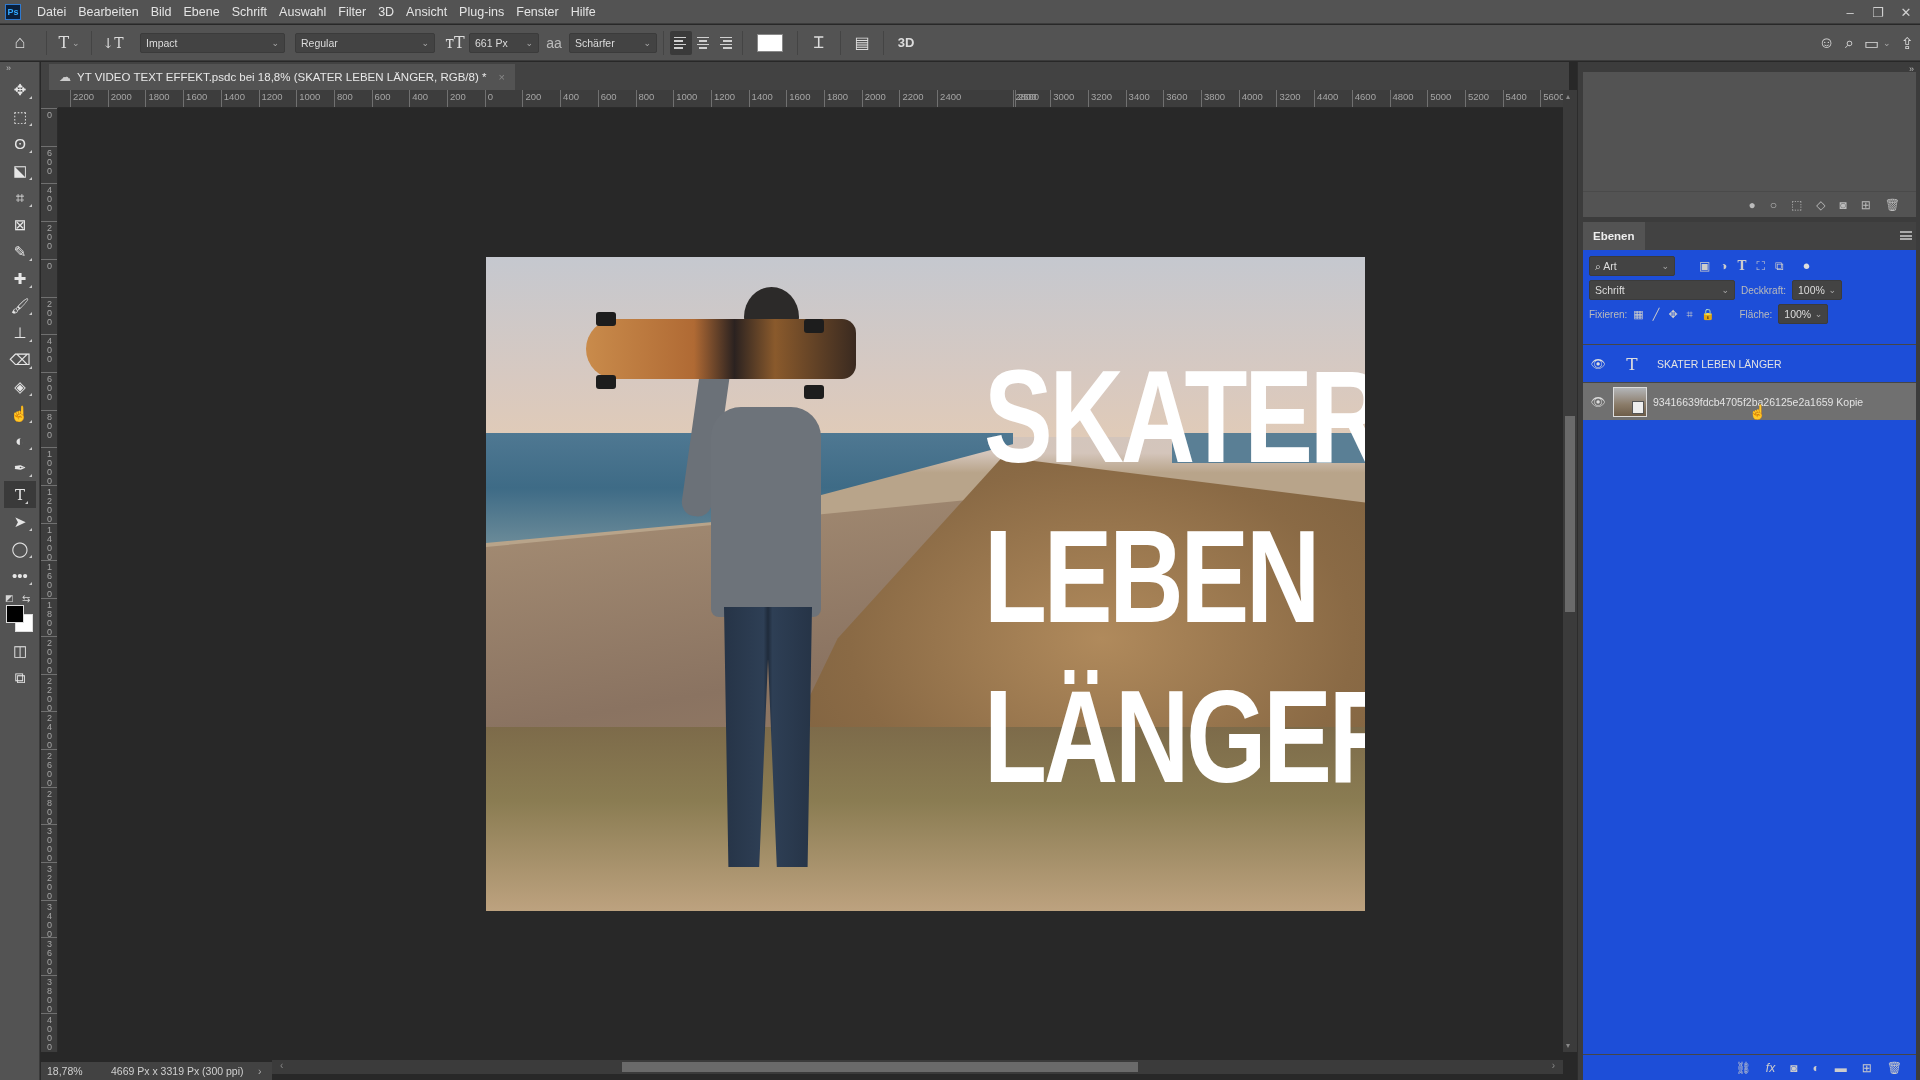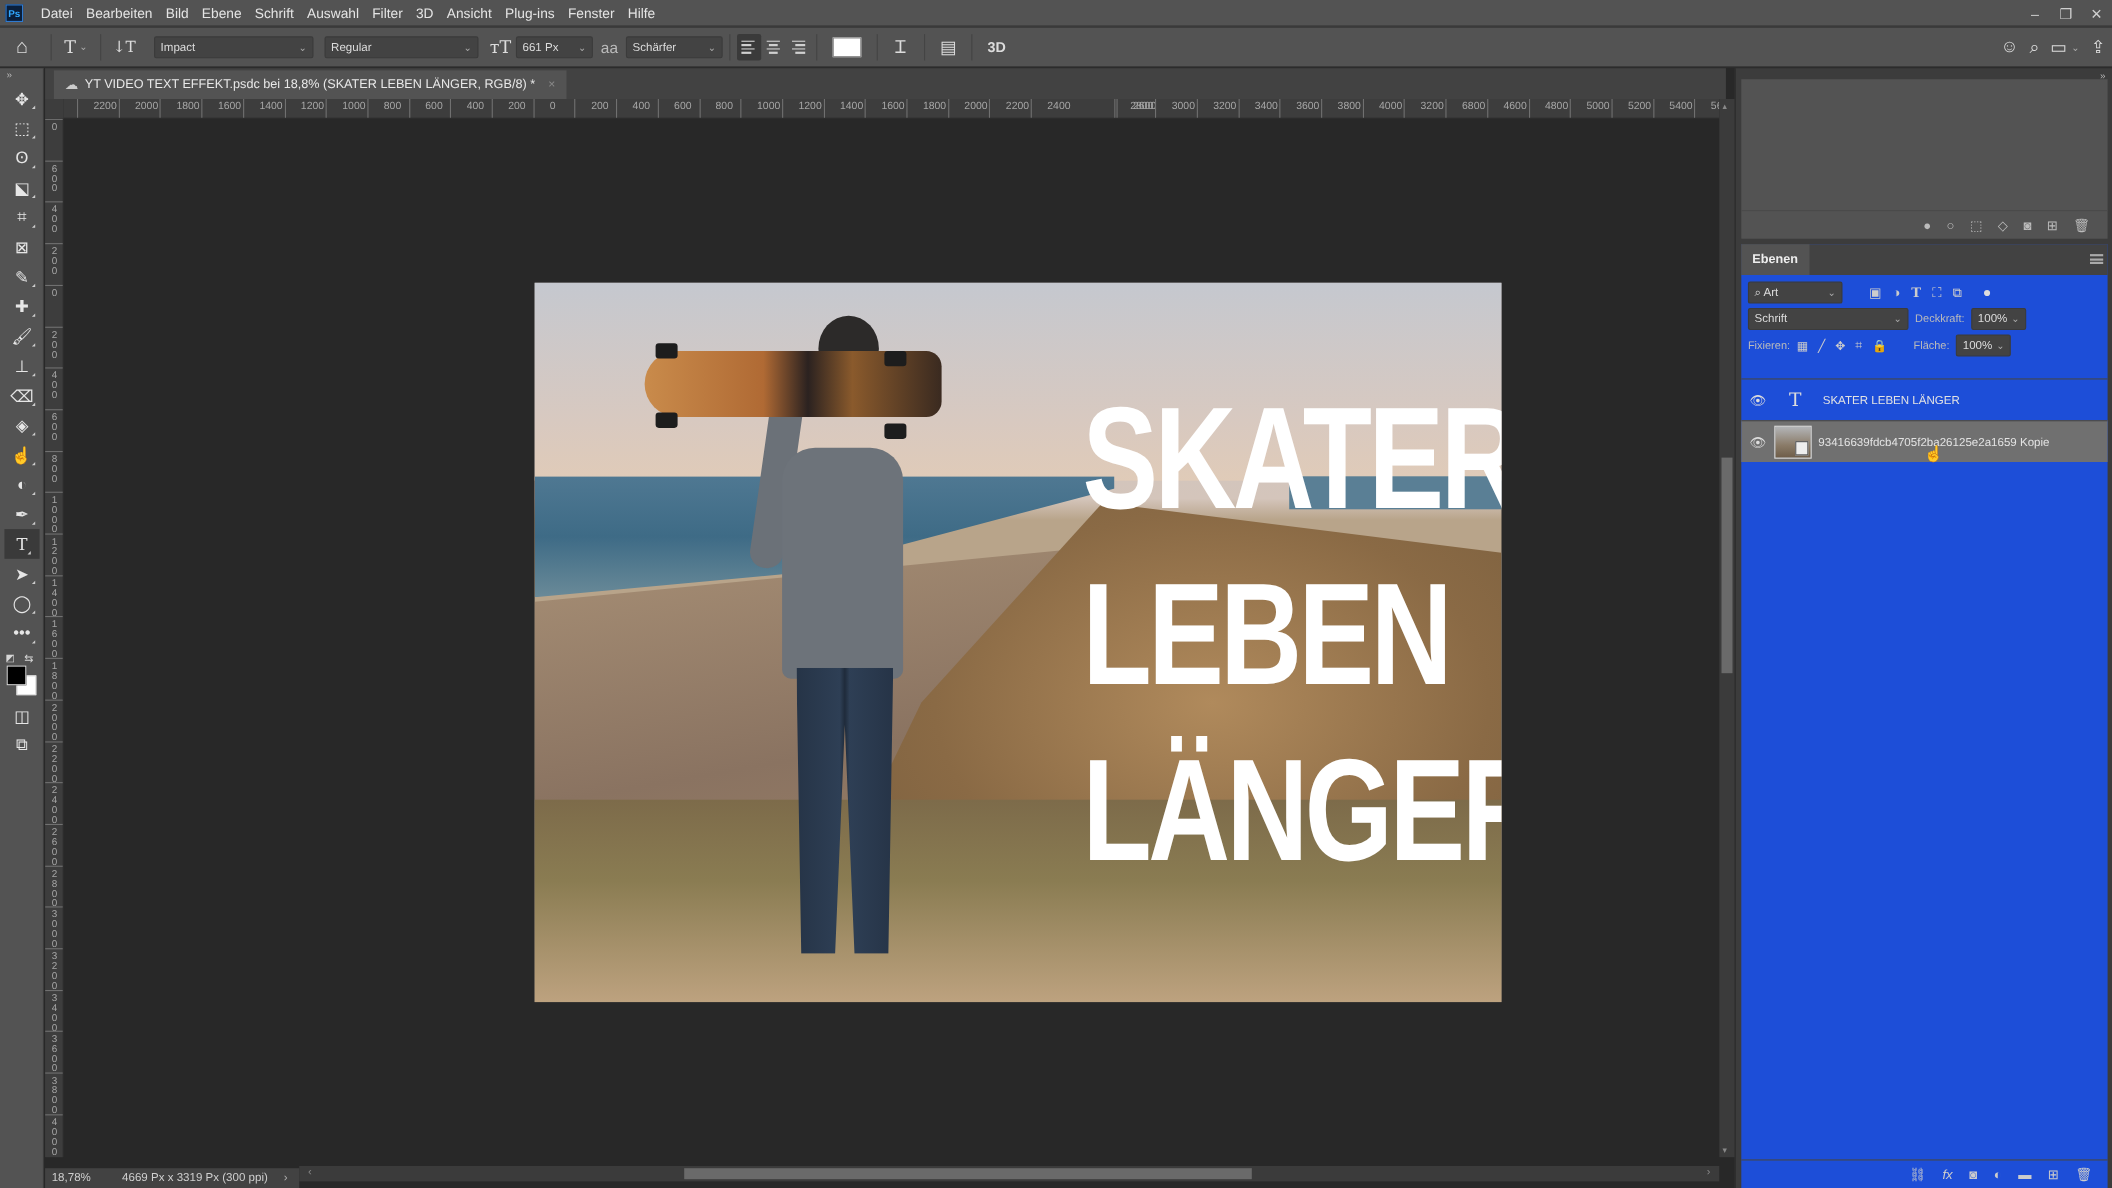--- a/index.html
+++ b/index.html
@@ -34,21 +34,21 @@
 #bg{position:absolute;left:15px;top:21px;width:18px;height:18px;background:#fff;border:1px solid #ddd}
 #mini-default{position:absolute;left:5px;top:0;font-size:9px}
 #mini-swap{position:absolute;left:22px;top:0;font-size:10px}
 
 #doctabs{position:absolute;left:41px;top:62px;width:1528px;height:28px;background:#424242;display:flex;align-items:flex-end}
 #doctab{height:26px;background:#535353;padding:0 10px;display:flex;align-items:center;gap:6px;color:#e8e8e8;font-size:11.5px;margin-left:8px}
 #doctab .cloud{font-size:12px;color:#ccc}
 #doctab .close{color:#888;font-size:11px;margin-left:6px}
 
 #hruler{position:absolute;left:58px;top:90px;width:1505px;height:18px;background:#3d3d3d;border-bottom:1px solid #2b2b2b;overflow:hidden}
-.htick{position:absolute;top:0;height:18px;border-left:1px solid #707070;padding-left:14px;font-size:9.5px;color:#a6a6a6;line-height:14px}
+.htick{position:absolute;top:0;height:18px;border-left:1px solid #707070;padding-left:2px;font-size:9.5px;color:#a6a6a6;line-height:14px}
 #vruler{position:absolute;left:41px;top:108px;width:17px;height:944px;background:#3d3d3d;border-right:1px solid #2b2b2b;overflow:hidden}
 .vtick{position:absolute;left:0;width:17px;border-top:1px solid #707070;font-size:9px;color:#a6a6a6;display:flex;flex-direction:column;align-items:center;line-height:9px;padding-top:2px}
 #ruler-corner{position:absolute;left:41px;top:90px;width:17px;height:18px;background:#3d3d3d}
 
 #canvas-area{position:absolute;left:58px;top:108px;width:1505px;height:944px;background:#282828}
 #artwork{position:absolute;left:428px;top:149px;width:879px;height:654px;overflow:hidden;background:linear-gradient(180deg,#c9c6c8 0%,#d4c5bb 30%,#b8a48a 33%)}
 #sky{position:absolute;left:0;top:0;width:100%;height:180px;background:linear-gradient(180deg,#c5c8cf 0%,#d8c9c0 70%,#e0cbb8 100%)}
 #sea{position:absolute;left:0;top:176px;width:60%;height:110px;background:linear-gradient(180deg,#4f7892 0%,#3e6b86 50%,#6a8a98 100%);clip-path:polygon(0 0,100% 0,100% 10%,45% 80%,0 100%)}
 #sea-right{position:absolute;right:0;top:176px;width:22%;height:30px;background:#5a7f95}
 #beach{position:absolute;left:0;top:230px;width:70%;height:300px;background:linear-gradient(170deg,#a89076 0%,#8a7361 60%,#9b8068 100%);clip-path:polygon(0 20%,100% 0,40% 100%,0 100%)}
@@ -252,21 +252,21 @@
       <div class="htick" style="left: 879.1px;">2400</div>
       <div class="htick" style="left: 957px;">2600</div>
       <div class="htick" style="left: 954.5px;">2800</div>
       <div class="htick" style="left: 992.2px;">3000</div>
       <div class="htick" style="left: 1029.9px;">3200</div>
       <div class="htick" style="left: 1067.6px;">3400</div>
       <div class="htick" style="left: 1105.3px;">3600</div>
       <div class="htick" style="left: 1143px;">3800</div>
       <div class="htick" style="left: 1180.7px;">4000</div>
       <div class="htick" style="left: 1218.4px;">3200</div>
-      <div class="htick" style="left: 1256.1px;">6800</div>
+      <div class="htick" style="left: 1256.1px;">4400</div>
       <div class="htick" style="left: 1293.8px;">4600</div>
       <div class="htick" style="left: 1331.5px;">4800</div>
       <div class="htick" style="left: 1369.2px;">5000</div>
       <div class="htick" style="left: 1406.9px;">5200</div>
       <div class="htick" style="left: 1444.6px;">5400</div>
       <div class="htick" style="left: 1482.3px;">5600</div>
     </div>
   <div id="vruler">
       <div class="vtick" style="top: 0px;">
         <span>0</span>

